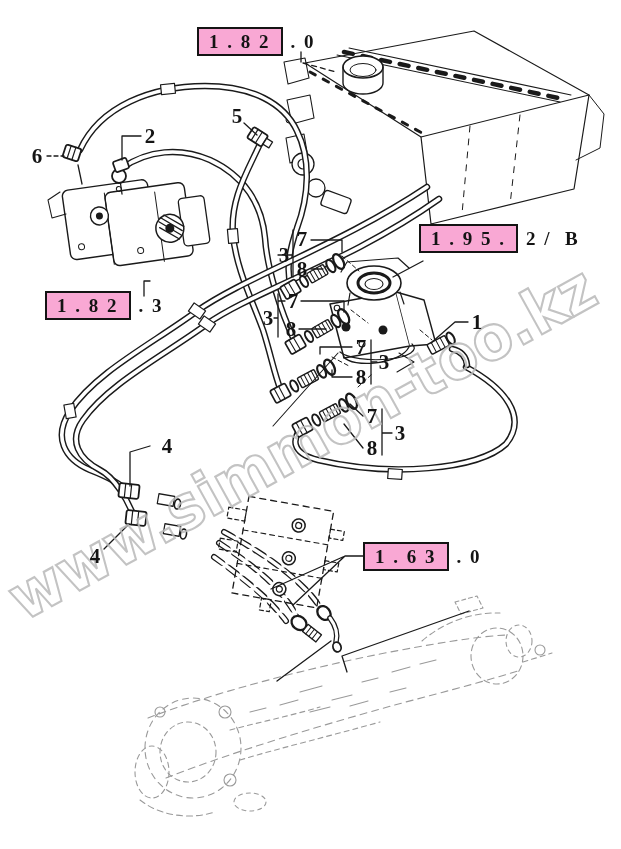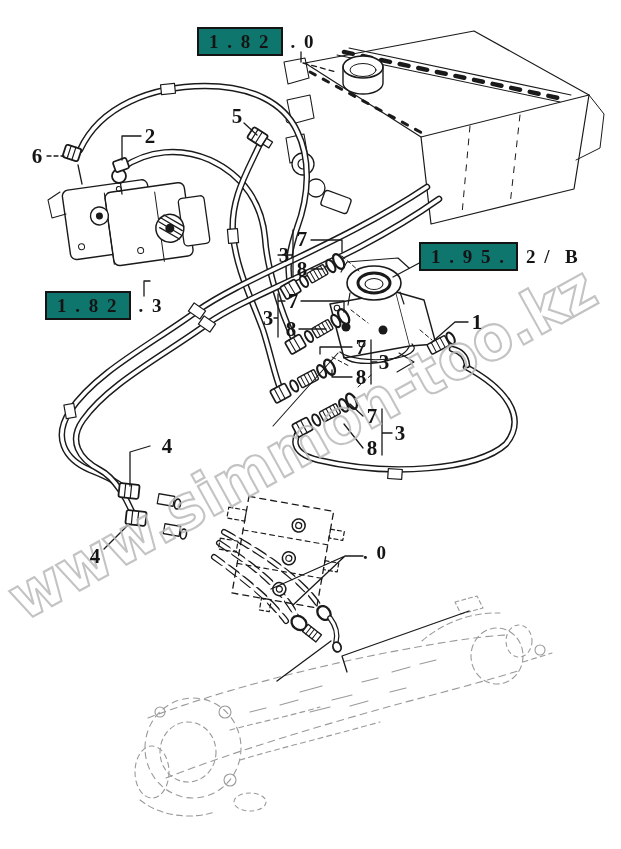--- a/index.html
+++ b/index.html
@@ -7,21 +7,21 @@
          font-family:"Liberation Serif","DejaVu Serif",serif;}
   .stage svg{position:absolute;left:0;top:0;}
   .k{stroke:#1a1a1a;fill:none;stroke-linecap:round;stroke-linejoin:round;}
   .w{stroke:#ffffff;fill:none;stroke-linecap:round;stroke-linejoin:round;}
   .f{fill:#ffffff;stroke:#1a1a1a;stroke-linejoin:round;}
   .g{stroke:#9a9a9a;fill:none;stroke-linecap:round;stroke-linejoin:round;}
   #callout-layer,#refbox-layer{position:absolute;left:0;top:0;width:100%;height:100%;pointer-events:none;}
   .callout{position:absolute;transform:translate(-50%,-50%);
            font:600 21px "Liberation Serif","DejaVu Serif",serif;color:#141414;line-height:1;}
   .refbox{position:absolute;display:flex;align-items:center;gap:8px;}
-  .refbox-box{display:inline-block;border:2px solid #141414;background:#0f766e;padding:2px 10px 1px 10px;
+  .refbox-box{display:inline-block;border:2px solid #141414;background:#f9a8d4;padding:2px 10px 1px 10px;
               font:600 19px "Liberation Serif","DejaVu Serif",serif;letter-spacing:2px;color:#141414;white-space:pre;}
   .refbox-suffix{font:600 19px "Liberation Serif","DejaVu Serif",serif;letter-spacing:2px;color:#141414;white-space:pre;}
 </style>
 </head>
 <body>
 
 <div class="stage">
 
 <svg width="621" height="849" viewBox="0 0 621 849">
   <defs>
@@ -280,29 +280,30 @@
   </g>
 
   <text x="-28" y="468" textLength="660" lengthAdjust="spacingAndGlyphs" transform="rotate(-29 295 445)" style="font-family:'DejaVu Sans','Liberation Sans',sans-serif;font-weight:bold;font-size:62px;" fill="none" stroke="#b9b9b9" stroke-width="2.2" opacity="0.85">www.simmon-too.kz</text>
 </svg>
 
 <div id="refbox-layer">
       <div class="refbox" style="left: 197px; top: 27px;">
         <span class="refbox-box">1 . 8 2</span>
         <span class="refbox-suffix">. 0</span>
       </div>
-      <div class="refbox" style="left: 419px; top: 242px;">
+      <div class="refbox" style="left: 419px; top: 224px;">
         <span class="refbox-box">1 . 9 5 .</span>
         <span class="refbox-suffix">2 /  B</span>
       </div>
       <div class="refbox" style="left: 45px; top: 291px;">
         <span class="refbox-box">1 . 8 2</span>
         <span class="refbox-suffix">. 3</span>
       </div>
       <div class="refbox" style="left: 363px; top: 542px;">
+        <span class="refbox-box">1 . 6 3</span>
         <span class="refbox-suffix">. 0</span>
       </div>
     </div>
 <div id="callout-layer">
       <div class="callout" style="left: 37px; top: 156px;">6</div>
       <div class="callout" style="left: 150px; top: 136px;">2</div>
       <div class="callout" style="left: 237px; top: 116px;">5</div>
       <div class="callout" style="left: 477px; top: 322px;">1</div>
       <div class="callout" style="left: 302px; top: 239px;">7</div>
       <div class="callout" style="left: 284px; top: 255px;">3</div>

